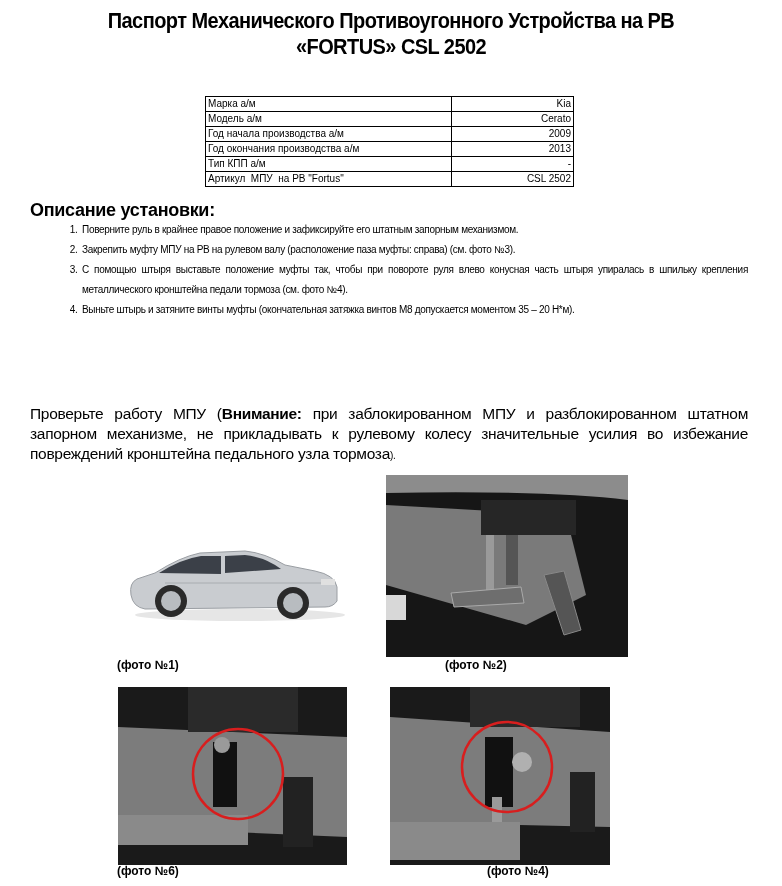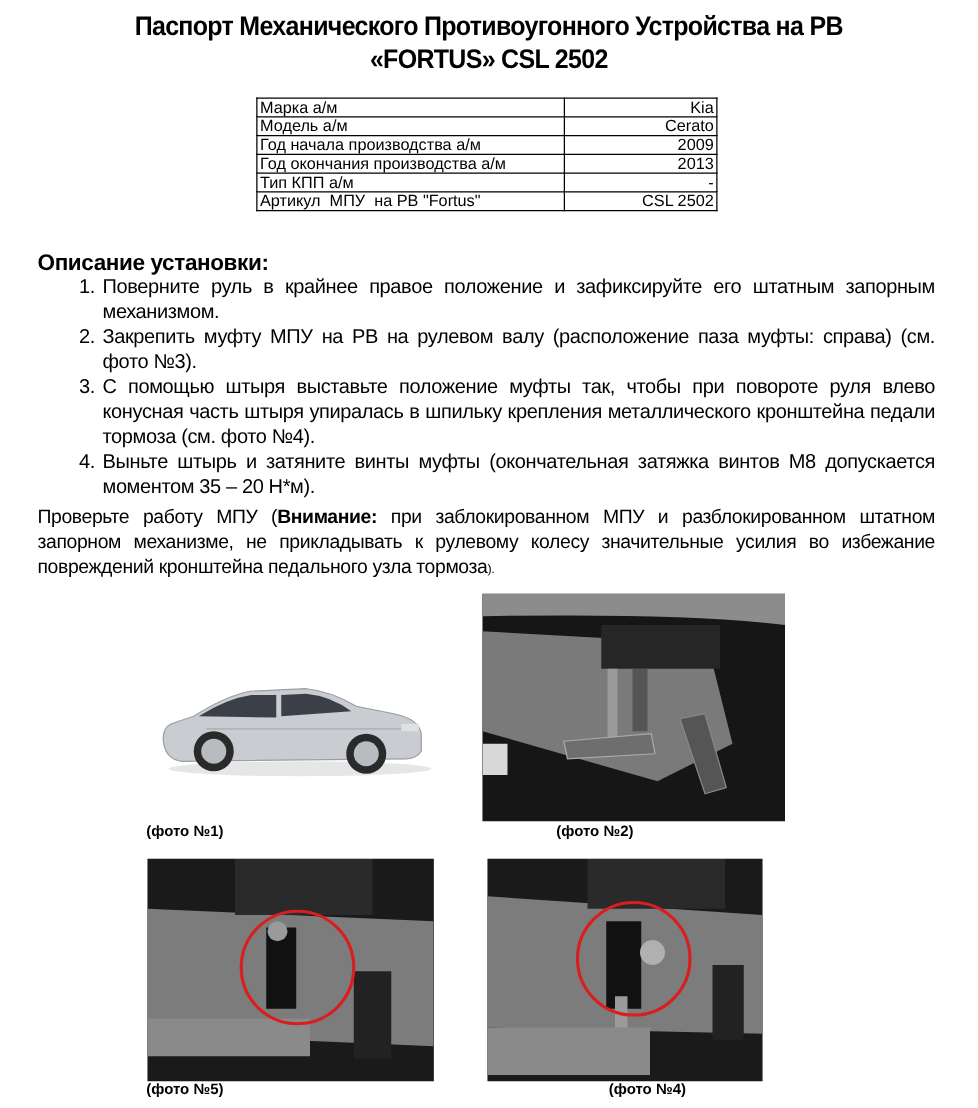--- a/index.html
+++ b/index.html
@@ -1,28 +1,28 @@
 <!DOCTYPE html>
 <html><head>
 <meta charset="utf-8">
 <style>
   html, body { margin: 0; padding: 0; background: #ffffff; }
   body { width: 782px; height: 886px; position: relative; overflow: hidden;
          font-family: "Liberation Sans", sans-serif; color: #000; }
   .title { position: absolute; left: 0; top: 8px; width: 782px; text-align: center;
            font-weight: bold; font-size: 21.5px; line-height: 26px; letter-spacing: -0.6px;
            transform: scaleX(0.93); transform-origin: 391px 0; }
-  .spec { position: absolute; left: 205px; top: 78px; border-collapse: collapse;
-          font-size: 13px; }
+  .spec { position: absolute; left: 205px; top: 96px; border-collapse: collapse;
+          font-size: 10px; }
   .spec td { border: 1px solid #000; height: 14px; padding: 0 2px; line-height: 14px; white-space: pre; }
   .spec td.k { width: 241px; text-align: left; }
   .spec td.v { width: 117px; text-align: right; }
   .sec-title { position: absolute; left: 30px; top: 200px; font-size: 18px; letter-spacing: -0.3px; font-weight: bold; }
   ol.steps { position: absolute; left: 30px; top: 220px; width: 718px; margin: 0; padding: 0 0 0 50px;
-             box-sizing: border-box; font-size: 16px; line-height: 20px; letter-spacing: -0.3px;
+             box-sizing: border-box; font-size: 10px; line-height: 20px; letter-spacing: -0.3px;
              text-align: justify; }
   ol.steps li { padding-left: 2px; }
   .note { position: absolute; left: 30px; top: 404px; width: 718px; font-size: 15.5px; line-height: 20px;
           letter-spacing: -0.3px; text-align: justify; text-align-last: left; }
   .note b { font-weight: bold; }
   .note .small { font-size: 10px; }
   .photo { position: absolute; overflow: hidden; }
   .caption { position: absolute; font-weight: bold; font-size: 12px; white-space: nowrap; }
   svg { display: block; }
 </style>
@@ -110,21 +110,21 @@
     <rect width="229" height="178" fill="#1a1a1a"></rect>
     <path d="M0 40 L229 50 L229 150 L0 140 Z" fill="#7c7c7c"></path>
     <rect x="70" y="0" width="110" height="45" fill="#2a2a2a"></rect>
     <rect x="95" y="55" width="24" height="65" fill="#111"></rect>
     <circle cx="104" cy="58" r="8" fill="#9a9a9a"></circle>
     <rect x="0" y="128" width="130" height="30" fill="#8a8a8a"></rect>
     <rect x="165" y="90" width="30" height="70" fill="#222"></rect>
     <circle cx="120" cy="87" r="45" fill="none" stroke="#d81e1e" stroke-width="2.5"></circle>
   </svg>
 </div>
-<div class="caption" style="left:117px; top:864px;">(фото №5)</div>
+<div class="caption" style="left:117px; top:864px;">(фото №6)</div>
 
 <div class="photo" style="left:390px; top:687px; width:220px; height:178px; background:#1e1e1e;">
   <svg width="220" height="178" viewBox="0 0 220 178">
     <rect width="220" height="178" fill="#1a1a1a"></rect>
     <path d="M0 30 L220 45 L220 140 L0 135 Z" fill="#7c7c7c"></path>
     <rect x="80" y="0" width="110" height="40" fill="#2a2a2a"></rect>
     <rect x="95" y="50" width="28" height="70" fill="#111"></rect>
     <circle cx="132" cy="75" r="10" fill="#b0b0b0"></circle>
     <rect x="102" y="110" width="10" height="40" fill="#9a9a9a"></rect>
     <rect x="0" y="135" width="130" height="38" fill="#8a8a8a"></rect>

